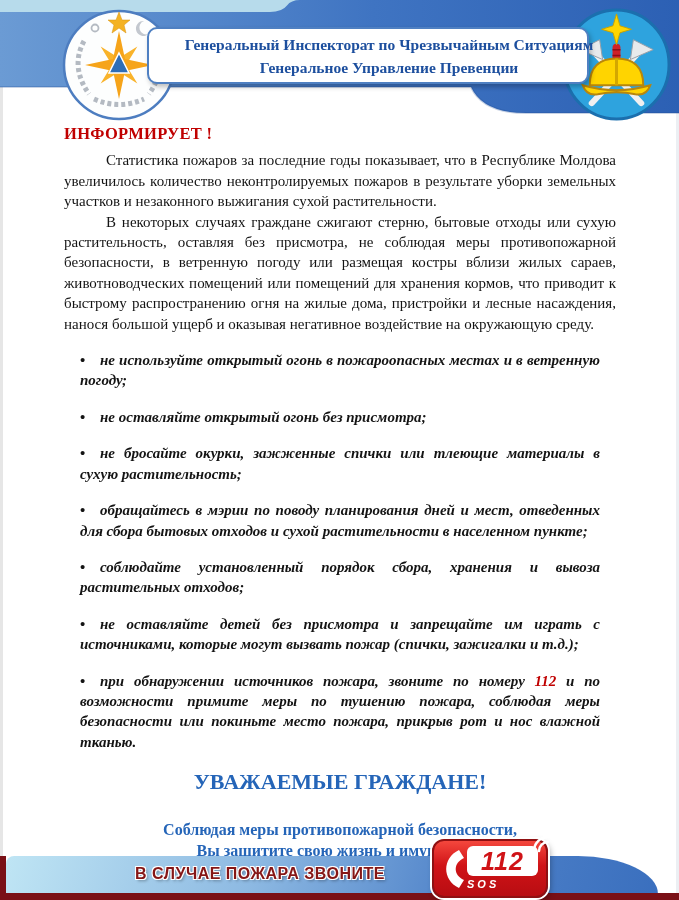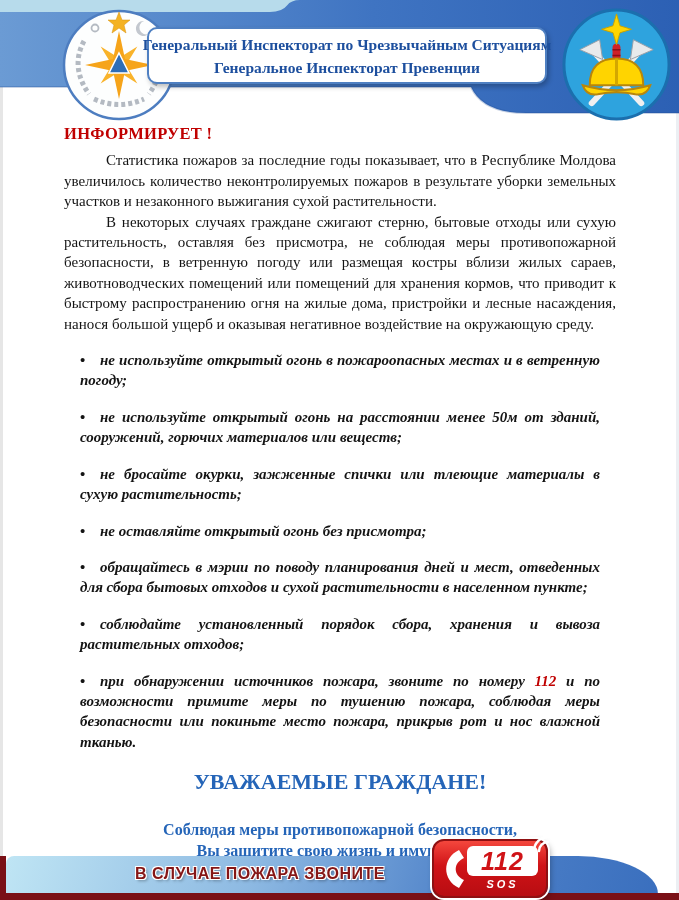--- a/index.html
+++ b/index.html
@@ -7,21 +7,21 @@
   .page{position:relative;width:679px;height:900px;overflow:hidden;background:#ffffff;
         box-shadow:inset 3px 0 0 #e6e6e6, inset -3px 0 0 #eceff3;}
 
   
   .header-bg{position:absolute;left:0;top:0;width:679px;height:116px;}
   .emblem{position:absolute;}
   .emblem-left{left:62px;top:9px;width:115px;height:112px;}
   .emblem-right{left:561px;top:8px;width:111px;height:113px;}
   .title-box{position:absolute;left:147px;top:27px;width:396px;height:53px;background:#ffffff;
              border:2px solid #4f80c2;border-radius:10px;box-shadow:2px 3px 5px rgba(0,0,0,.25);
-             display:flex;flex-direction:column;justify-content:center;align-items:center;}
+             display:flex;flex-direction:column;justify-content:center;align-items:center;padding-left:42px;}
   .title-box .tl{color:#1d4f9e;font-weight:bold;font-size:15.5px;line-height:23px;white-space:nowrap;}
 
   
   .doc{position:absolute;left:64px;top:124px;width:552px;color:#141414;font-size:15px;line-height:20.4px;}
   .doc-heading{color:#c00000;font-weight:bold;font-size:16.5px;text-align:left;margin:0 0 6px 0;letter-spacing:.3px;}
   .para{margin:0;text-align:justify;text-indent:42px;font-family:Liberation Serif, serif;}
   .bold{font-weight:bold;}
   .org-blue{color:#3a76c4;font-weight:bold;}
   .bullet{margin:16px;text-align:justify;font-weight:bold;font-style:italic;}
   .bullet .mark{display:inline-block;width:20px;font-style:normal;}
@@ -41,21 +41,21 @@
           text-shadow:-1px -1px 0 #fff,1px -1px 0 #fff,-1px 1px 0 #fff,1px 1px 0 #fff,2px 2px 3px rgba(0,0,0,.35);}
   .badge112{position:absolute;left:432px;top:839px;width:112px;height:55px;
             background:linear-gradient(180deg,#f4473d 0%,#d01317 45%,#b80d12 100%);
             border:2px solid #8f1012;border-radius:12px;
             box-shadow:0 0 0 2px #ffffff,2px 3px 6px rgba(0,0,0,.35);z-index:5;}
   .b112-phone{position:absolute;left:4px;top:6px;width:30px;height:44px;}
   .b112-panel{position:absolute;left:33px;top:5px;width:71px;height:30px;background:#ffffff;border-radius:6px;
               display:flex;align-items:center;justify-content:center;}
   .b112-panel span{color:#d01317;font-family:"Liberation Sans",sans-serif;font-style:italic;font-weight:900;
                    font-size:25px;letter-spacing:1px;}
-  .b112-sos{position:absolute;left:33px;top:37px;width:71px;text-align:center;color:#ffffff;
+  .b112-sos{position:absolute;left:33px;top:37px;width:71px;color:#ffffff;
             font-family:"Liberation Sans",sans-serif;font-style:italic;font-weight:900;font-size:11px;letter-spacing:3px;}
   .b112-waves{position:absolute;right:-6px;top:-8px;width:22px;height:22px;}
 </style>
 </head>
 <body>
 
 <div class="page">
 
   <svg class="header-bg" viewBox="0 0 679 116">
     <defs>
@@ -92,37 +92,37 @@
     <rect x="51" y="36" width="8" height="28" rx="4" fill="#cf2128"></rect>
     <path d="M51 42 h8 M51 48 h8 M51 54 h8" stroke="#8f0f14" stroke-width="1.5"></path>
     <path d="M28 78 q0 -27 27 -27 q27 0 27 27 z" fill="#ffd400" stroke="#b8860b" stroke-width="2"></path>
     <path d="M21 78 q34 10 68 0 q-4 11 -15 9 q-19 -4 -38 0 q-11 2 -15 -9 z" fill="#ffd400" stroke="#b8860b" stroke-width="2"></path>
     <path d="M55 51 v27" stroke="#d4a700" stroke-width="3"></path>
     <polygon points="55,6 58.5,18 70,21.5 58.5,25 55,37 51.5,25 40,21.5 51.5,18" fill="#ffd500" stroke="#caa300" stroke-width="1"></polygon>
   </svg>
 
   <div class="title-box">
     <div class="tl">Генеральный Инспекторат по Чрезвычайным Ситуациям</div>
-    <div class="tl">Генеральное Инспекторат Превенции</div>
+    <div class="tl">Генеральное Управление Превенции</div>
   </div>
 
   <div class="doc">
     <div class="doc-heading">ИНФОРМИРУЕТ !</div>
 
     <p class="para"><span>Статистика пожаров за последние годы показывает, что в Республике Молдова увеличилось количество неконтролируемых пожаров в результате уборки земельных участков и незаконного выжигания сухой растительности.</span></p>
 
     <p class="para"><span>В некоторых случаях граждане сжигают стерню, бытовые отходы или сухую растительность, оставляя без присмотра, не соблюдая меры противопожарной безопасности, в ветренную погоду или размещая костры вблизи жилых сараев, животноводческих помещений или помещений для хранения кормов, что приводит к быстрому распространению огня на жилые дома, пристройки и лесные насаждения, нанося большой ущерб и оказывая негативное воздействие на окружающую среду.</span></p>
 
 
     <p class="bullet"><span class="mark">•</span><span>не используйте открытый огонь в пожароопасных местах и в ветренную погоду;</span></p>
-    <p class="bullet"><span class="mark">•</span><span>не используйте открытый огонь на расстоянии менее 50м от зданий, сооружений, горючих материалов или веществ;</span></p>
+    <p class="bullet"><span class="mark">•</span><span>не оставляйте открытый огонь без присмотра;</span></p>
     <p class="bullet"><span class="mark">•</span><span>не бросайте окурки, зажженные спички или тлеющие материалы в сухую растительность;</span></p>
-    <p class="bullet"><span class="mark">•</span><span>не оставляйте открытый огонь без присмотра;</span></p>
     <p class="bullet"><span class="mark">•</span><span>обращайтесь в мэрии по поводу планирования дней и мест, отведенных для сбора бытовых отходов и сухой растительности в населенном пункте;</span></p>
     <p class="bullet"><span class="mark">•</span><span>соблюдайте установленный порядок сбора, хранения и вывоза растительных отходов;</span></p>
+    <p class="bullet"><span class="mark">•</span><span>не оставляйте детей без присмотра и запрещайте им играть с источниками, которые могут вызвать пожар (спички, зажигалки и т.д.);</span></p>
     <p class="bullet"><span class="mark">•</span><span>при обнаружении источников пожара, звоните по номеру </span><span class="num-red">112</span><span> и по возможности примите меры по тушению пожара, соблюдая меры безопасности или покиньте место пожара, прикрыв рот и нос влажной тканью.</span></p>
 
     <div class="citizens">УВАЖАЕМЫЕ ГРАЖДАНЕ!</div>
 
     <div class="closing">
       <div>Соблюдая меры противопожарной безопасности,</div>
       <div>Вы защитите свою жизнь и имущество.</div>
     </div>
   </div>
 

